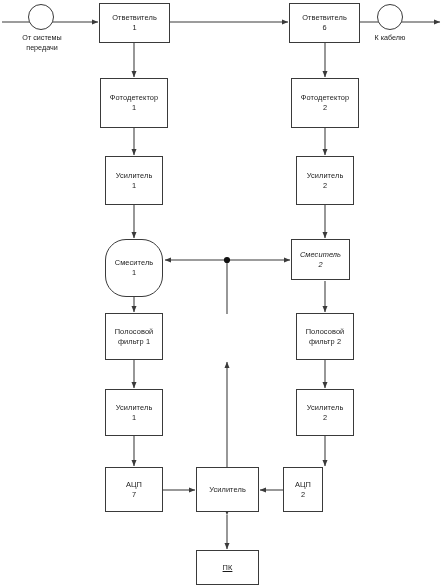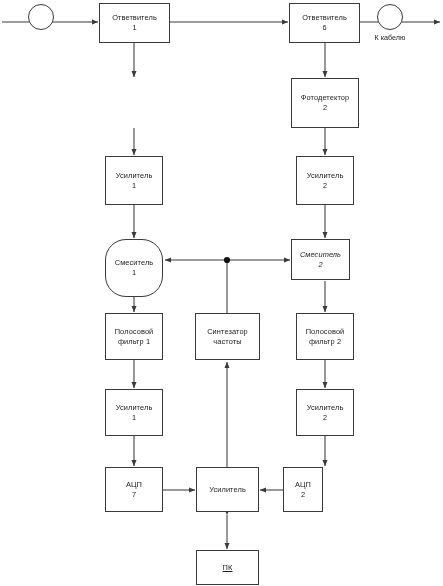--- a/index.html
+++ b/index.html
@@ -106,29 +106,34 @@
 
       <line x1="227" y1="468" x2="227" y2="362" marker-end="url(#arrowhead)"></line>
 
       <line x1="227" y1="515" x2="227" y2="549" marker-start="url(#arrowhead)" marker-end="url(#arrowhead)"></line>
     </g>
   </svg>
 
   <div class="port-circle" style="left:28px; top:4px; width:26px; height:26px;"></div>
   <div class="port-circle" style="left:377px; top:4px; width:26px; height:26px;"></div>
 
+  <div class="free-label" style="left:3px; top:33px; width:78px;">От системы
+передачи</div>
   <div class="free-label" style="left:350px; top:33px; width:80px;">К кабелю</div>
 
   <div class="node" style="left:99px; top:3px; width:71px; height:40px;">
     <span class="node-label">Ответвитель 1</span>
   </div>
   <div class="node" style="left:289px; top:3px; width:71px; height:40px;">
     <span class="node-label">Ответвитель 6</span>
   </div>
 
+  <div class="node" style="left:100px; top:78px; width:68px; height:50px;">
+    <span class="node-label">Фотодетектор 1</span>
+  </div>
   <div class="node" style="left:291px; top:78px; width:68px; height:50px;">
     <span class="node-label">Фотодетектор 2</span>
   </div>
 
   <div class="node" style="left:105px; top:156px; width:58px; height:49px;">
     <span class="node-label">Усилитель 1</span>
   </div>
   <div class="node" style="left:296px; top:156px; width:58px; height:49px;">
     <span class="node-label">Усилитель 2</span>
   </div>
@@ -136,24 +141,20 @@
   <div class="node" style="left:105px; top:239px; width:58px; height:58px;border-radius:21px;">
     <span class="node-label">Смеситель 1</span>
   </div>
   <div class="node" style="left:291px; top:239px; width:59px; height:41px;font-style:italic;">
     <span class="node-label">Смеситель 2</span>
   </div>
 
   <div class="node" style="left:105px; top:313px; width:58px; height:47px;">
     <span class="node-label">Полосовой
 фильтр 1</span>
-  </div>
-  <div class="node" style="left:195px; top:313px; width:65px; height:47px;">
-    <span class="node-label">Синтезатор
-частоты</span>
   </div>
   <div class="node" style="left:296px; top:313px; width:58px; height:47px;">
     <span class="node-label">Полосовой
 фильтр 2</span>
   </div>
 
   <div class="node" style="left:105px; top:389px; width:58px; height:47px;">
     <span class="node-label">Усилитель 1</span>
   </div>
   <div class="node" style="left:296px; top:389px; width:58px; height:47px;">

